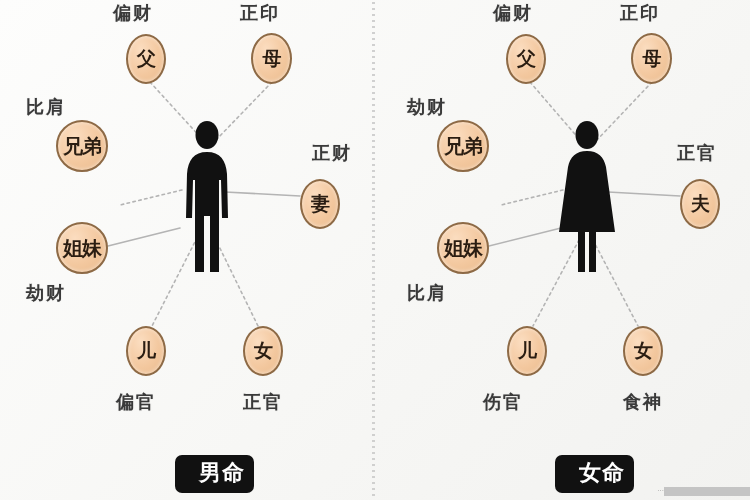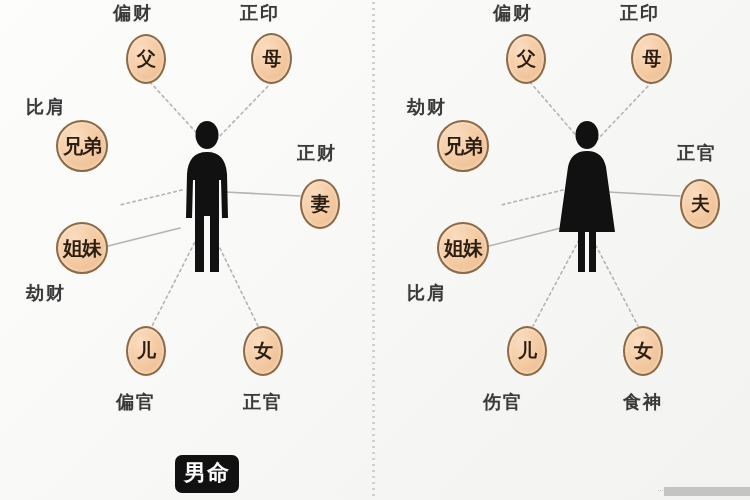--- a/index.html
+++ b/index.html
@@ -69,21 +69,21 @@
   
   .caption{
     position:absolute;
     background:#111;
     color:#fff;
     border-radius:7px;
     font-weight:bold;
     font-size:22px;
     letter-spacing:1px;
     display:flex;align-items:center;justify-content:center;
-    padding:3px 9px 5px 9px;
+    padding:3px 9px 5px 24px;
     z-index:7;
     font-family:"DejaVu Sans","Liberation Sans",sans-serif;
   }
   .watermark{
     position:absolute;right:0;bottom:4px;width:86px;height:9px;
     background:#bfbfbf;opacity:.9;z-index:8;
   }
   .wm-dots{
     position:absolute;right:86px;bottom:4px;width:22px;height:9px;
     z-index:8;font-size:7px;color:#9a9a9a;line-height:9px;
@@ -134,21 +134,21 @@
     <div class="ann" style="left:26px;top:95px;">比肩</div>
 
     <div class="node two" style="left:56px;top:222px;width:52px;height:52px;">
       <span>姐妹</span>
     </div>
     <div class="ann" style="left:26px;top:281px;">劫财</div>
 
     <div class="node oval small" style="left:300px;top:179px;width:40px;height:50px;">
       <span>妻</span>
     </div>
-    <div class="ann" style="left:297px;top:141px;">正财</div>
+    <div class="ann" style="left:312px;top:141px;">正财</div>
 
     <div class="node oval small" style="left:126px;top:326px;width:40px;height:50px;">
       <span>儿</span>
     </div>
     <div class="ann" style="left:116px;top:390px;">偏官</div>
 
     <div class="node oval small" style="left:243px;top:326px;width:40px;height:50px;">
       <span>女</span>
     </div>
     <div class="ann" style="left:243px;top:390px;">正官</div>
@@ -209,18 +209,21 @@
     <div class="node oval small" style="left:132px;top:326px;width:40px;height:50px;">
       <span>儿</span>
     </div>
     <div class="ann" style="left:108px;top:390px;">伤官</div>
 
     <div class="node oval small" style="left:248px;top:326px;width:40px;height:50px;">
       <span>女</span>
     </div>
     <div class="ann" style="left:248px;top:390px;">食神</div>
 
+    <div class="caption" style="left:180px;top:455px;">
+      <span>女命</span>
+    </div>
   </div>
 
   <div class="divider"></div>
   <div class="wm-dots">···</div>
   <div class="watermark"></div>
 </div>
 
 </body></html>

